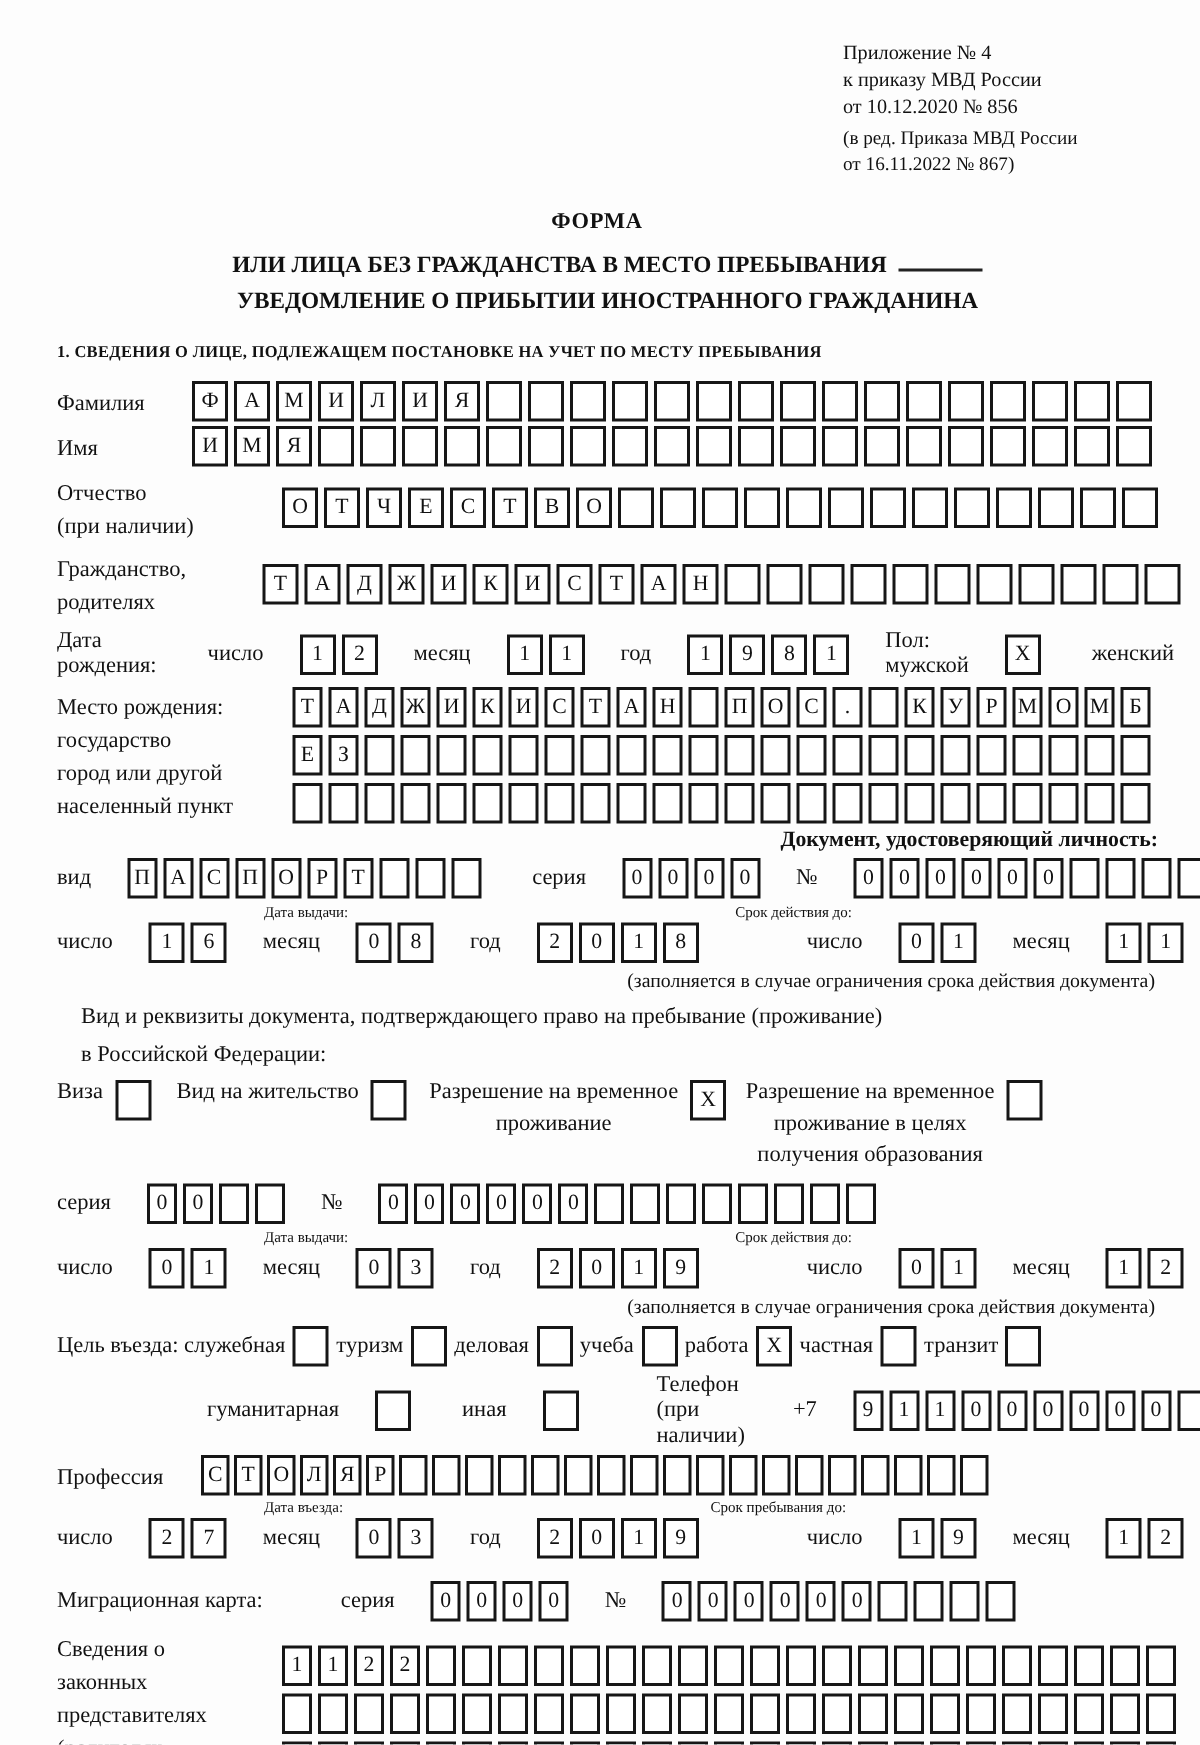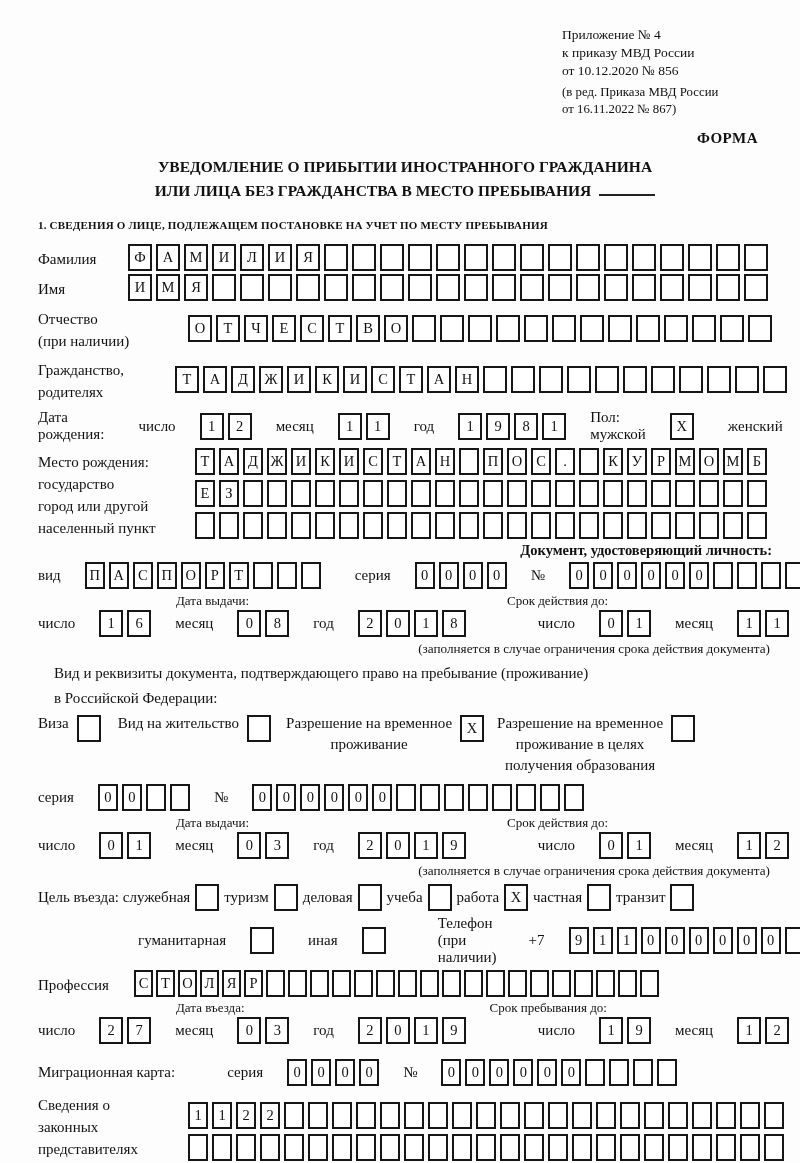--- a/index.html
+++ b/index.html
@@ -7,21 +7,21 @@
   body {
     height: 1163px; overflow: hidden; color: #111;
     font-family: "Liberation Serif", "DejaVu Serif", serif;
     font-size: 15px;
   }
   .page { padding: 26px 28px 0 38px; }
 
   
   .hdr { margin-left: auto; width: 210px; font-size: 13.5px; line-height: 1.32; }
   .hdr-rev { margin-top: 5px; font-size: 12.8px; line-height: 1.32; }
-  .forma { text-align: right; font-weight: bold; font-size: 15px; margin: 12px 14px 4px 0; letter-spacing: .5px; }
+  .forma { text-align: center; font-weight: bold; font-size: 15px; margin: 22px 14px 4px 0; letter-spacing: .5px; }
 
   .title { text-align: center; font-weight: bold; font-size: 15.5px; line-height: 1.55; margin-top: 8px; }
   .uline { display: inline-block; width: 56px; border-bottom: 2px solid #222; height: 13px; margin-left: 8px; }
 
   .sec-head { font-weight: bold; font-size: 11px; margin: 16px 0 13px; letter-spacing: .2px; }
 
   .row { display: flex; align-items: center; margin-bottom: 3px; }
   .lbl { padding-top: 4px; flex-shrink: 0; line-height: 21px; }
   .lbl.two { line-height: 22px; }
 
@@ -33,21 +33,21 @@
   }
   .tight { gap: 4px; }
   .tight .box { width: 20px; }
   .vtight { gap: 3px; }
   .vtight .box { width: 19px; }
 
   .inrow { display: flex; align-items: center; gap: 24px; margin-bottom: 4px; }
   .sp-l { margin-left: 10px; }
 
   .center-bold { text-align: right; font-weight: bold; font-size: 14.5px; margin: 2px 0 3px; }
-  .dual-head { display: flex; font-size: 13px; margin: 3px 0 1px; }
+  .dual-head { display: flex; font-size: 10px; margin: 3px 0 1px; }
   .note { text-align: right; font-size: 13.2px; margin: 1px 2px 5px 0; }
   .plain { margin: 3px 16px; line-height: 22px; }
 
   .viza-row { display: flex; align-items: flex-start; gap: 9px; margin: 4px 0 8px; }
   .viza-item { display: flex; align-items: flex-start; gap: 8px; }
   .viza-item .cbox { margin-top: 2px; }
   .ctr { text-align: center; line-height: 21px; }
 
   .col { display: flex; flex-direction: column; gap: 5px; }
 </style>
@@ -61,22 +61,22 @@
     <div>к приказу МВД России</div>
     <div>от 10.12.2020 № 856</div>
     <div class="hdr-rev">
       <div>(в ред. Приказа МВД России</div>
       <div>от 16.11.2022 № 867)</div>
     </div>
   </div>
   <div class="forma">ФОРМА</div>
 
   <div class="title">
+    <div><span>ИЛИ ЛИЦА БЕЗ ГРАЖДАНСТВА В МЕСТО ПРЕБЫВАНИЯ</span><span class="uline"></span></div>
     <div>УВЕДОМЛЕНИЕ О ПРИБЫТИИ ИНОСТРАННОГО ГРАЖДАНИНА</div>
-    <div><span>ИЛИ ЛИЦА БЕЗ ГРАЖДАНСТВА В МЕСТО ПРЕБЫВАНИЯ</span><span class="uline"></span></div>
   </div>
 
   <div class="sec-head">1. СВЕДЕНИЯ О ЛИЦЕ, ПОДЛЕЖАЩЕМ ПОСТАНОВКЕ НА УЧЕТ ПО МЕСТУ ПРЕБЫВАНИЯ</div>
 
   <div class="row">
     <span class="lbl" style="width:90px">Фамилия</span>
     <span class="boxes">
         <span class="box">Ф</span>
         <span class="box">А</span>
         <span class="box">М</span>

